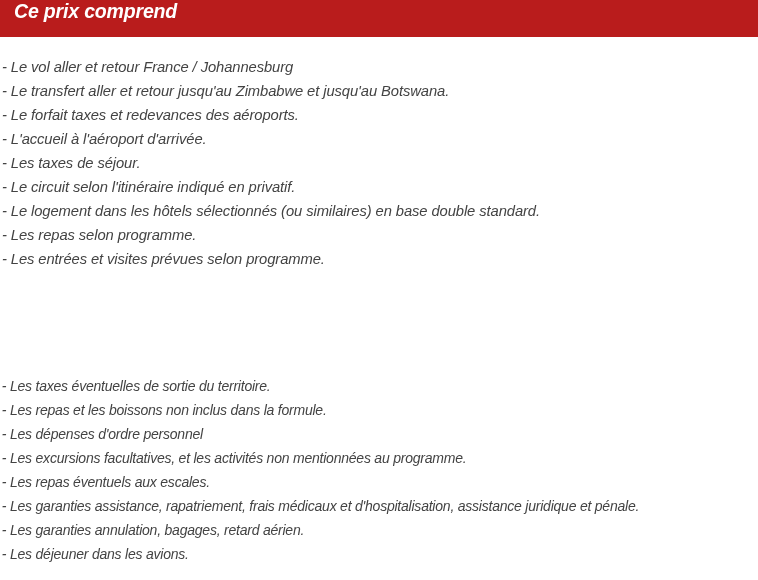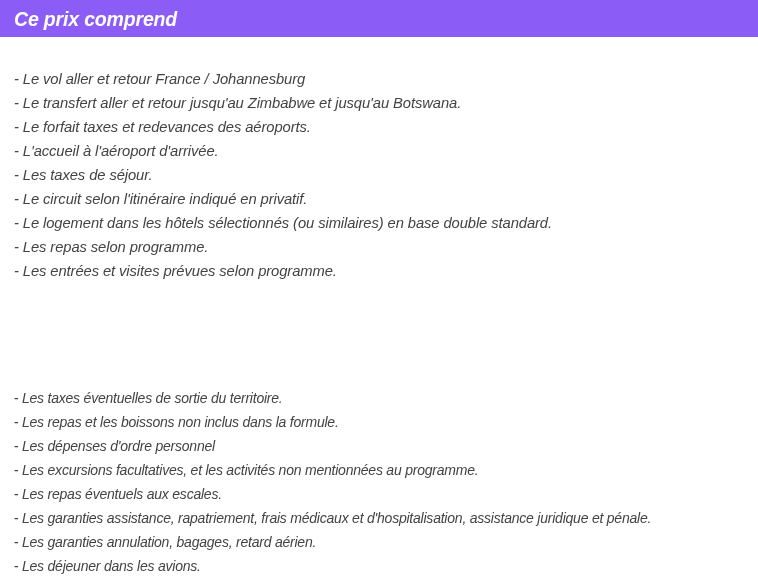--- a/index.html
+++ b/index.html
@@ -19,23 +19,22 @@
     position: relative;
     width: 758px;
     height: 580px;
     background: #ffffff;
   }
 
   
   .section-header {
     position: absolute;
     left: 0;
-    background: #8b5cf6;
+    background: #b91c1c;
     display: flex;
-    align-items: center;
     box-sizing: border-box;
     padding-left: 14px;
   }
   .section-header .section-title {
     color: #ffffff;
     font-family: "Liberation Sans", "DejaVu Sans", sans-serif;
     font-style: italic;
     font-weight: bold;
     font-size: 21px;
     line-height: 21px;
@@ -54,21 +53,21 @@
     top: 319px;
     width: 755px;
     height: 37px;
   }
 
   
   .item-list {
     position: absolute;
     left: 0;
     width: 624px;
-    margin: 12px;
+    margin: 0;
     padding: 0;
     list-style: none;
     box-sizing: border-box;
   }
   .item-list li {
     color: #434343;
     font-family: "Liberation Sans", "DejaVu Sans", sans-serif;
     font-style: italic;
     font-weight: normal;
     white-space: nowrap;

